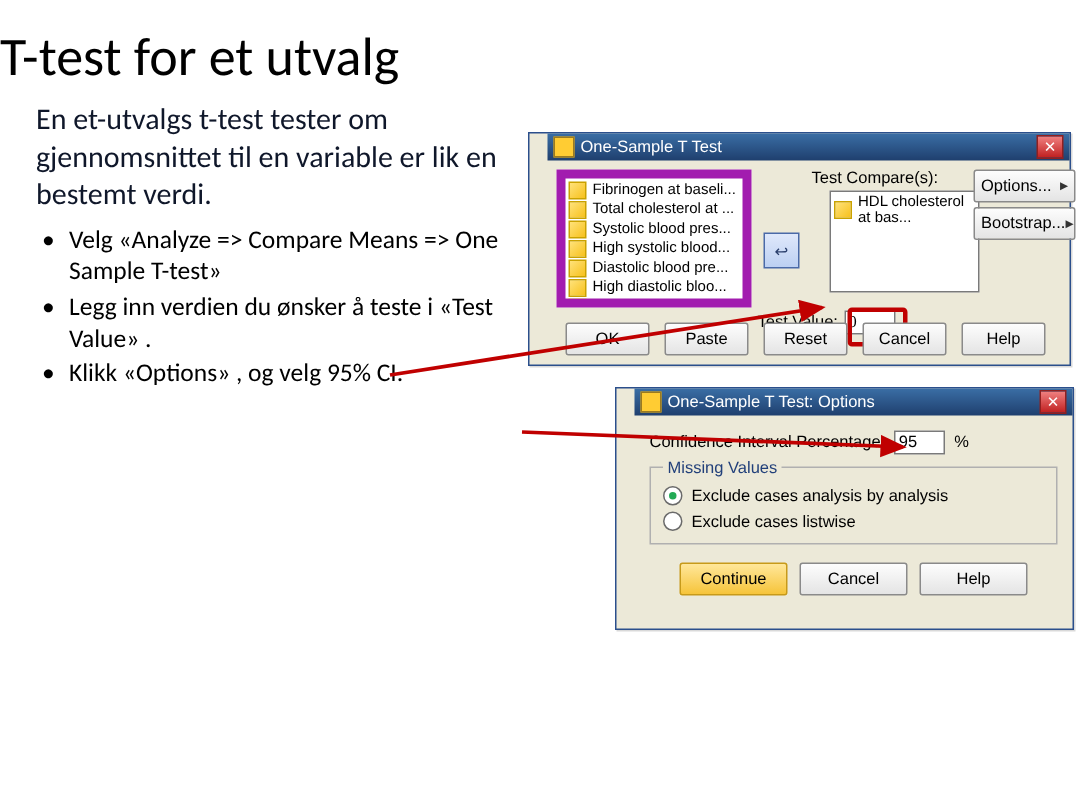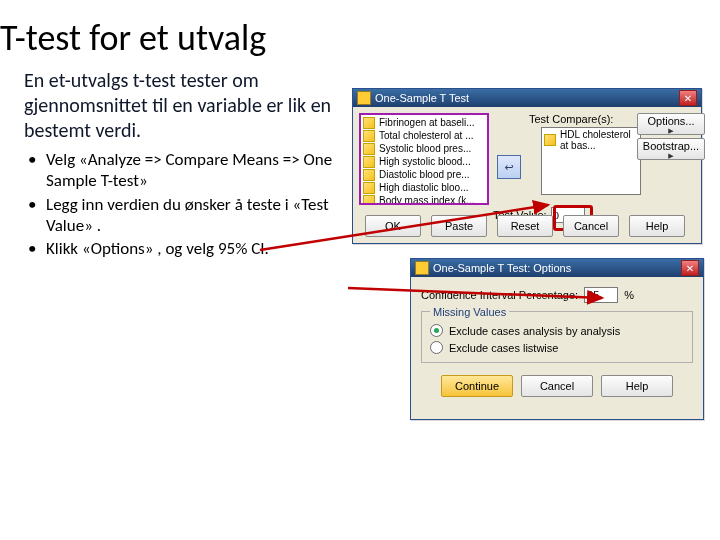--- a/index.html
+++ b/index.html
@@ -50,20 +50,21 @@
   }
 
   
   .win {
     position: absolute;
     border: 1px solid #2b4f8c;
     background: #ece9d8;
     font-family: Tahoma, Arial, sans-serif;
     font-size: 11px;
     box-shadow: 1px 1px 0 rgba(0,0,0,.15);
+    padding-left: 12px;
   }
   .titlebar {
     background: linear-gradient(#3a6ea5, #1f3f6e);
     color: #fff;
     height: 18px;
     display: flex;
     align-items: center;
     padding: 0 4px;
     gap: 4px;
     font-size: 11px;
@@ -95,21 +96,21 @@
     align-items: center;
     justify-content: center;
     cursor: default;
   }
 
   
   #dlg1 { top: 88px; left: 352px; width: 348px; height: 154px; }
   #dlg1 .body { position: relative; padding: 6px; height: calc(100% - 18px); box-sizing: border-box; }
   .listbox {
     background: #fff;
-    border: 2px solid #a21caf;
+    border: 6px solid #a21caf;
     width: 130px;
     height: 92px;
     overflow: hidden;
     font-size: 10px;
     line-height: 13px;
     padding: 1px 2px;
     box-sizing: border-box;
   }
   .listbox .item { display:flex; align-items:center; gap:4px; white-space:nowrap; }
   .vicon {
@@ -129,21 +130,21 @@
   }
   .destlabel { position:absolute; left:176px; top:6px; font-size:11px; }
   .destbox {
     position:absolute; left:188px; top:20px;
     width:100px; height:68px;
     background:#fff; border:1px solid #7a7a7a;
     font-size:10px; padding:1px 2px; box-sizing:border-box;
   }
   .destbox .item { display:flex; align-items:center; gap:4px; }
   .sidebtns { position:absolute; right:6px; top:6px; display:flex; flex-direction:column; gap:3px; width:58px; }
-  .sidebtns .btn { width:100%; justify-content:space-between; padding:1px 4px;flex-direction:column; }
+  .sidebtns .btn { width:100%; justify-content:space-between; padding:1px 4px; }
   .sidebtns .tri { font-size:7px; color:#333; }
 
   .tvrow {
     position:absolute; left:140px; top:100px; display:flex; align-items:center; gap:4px;
     font-size:11px;
   }
   .tvrow input {
     width:28px; height:14px; font-size:11px; font-family:Tahoma; border:1px solid #7a7a7a; padding:0 2px;
   }
   .tvmark {

